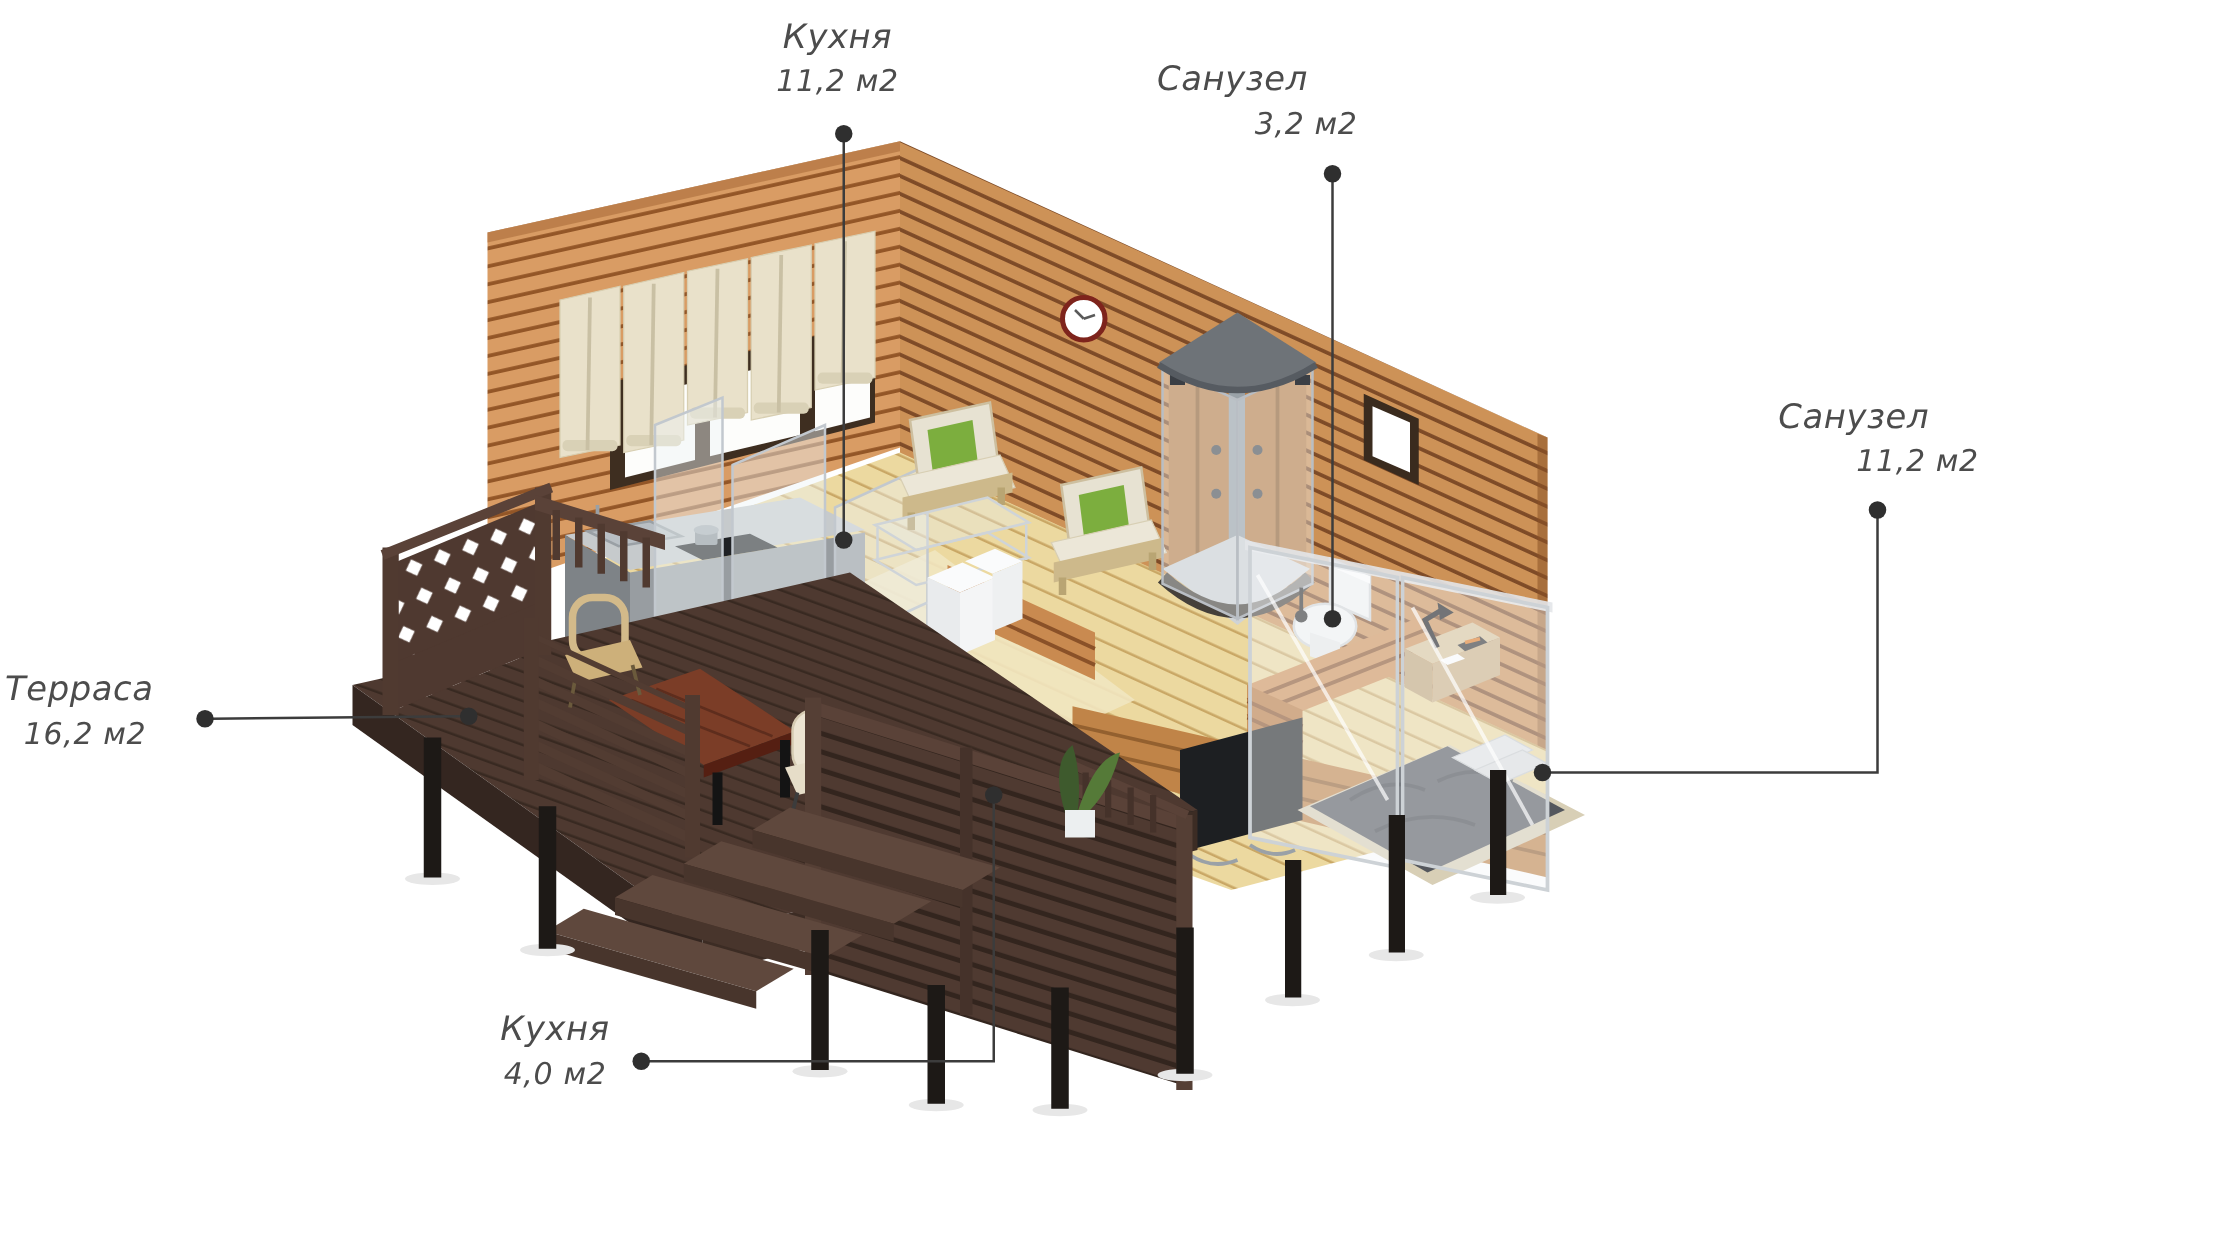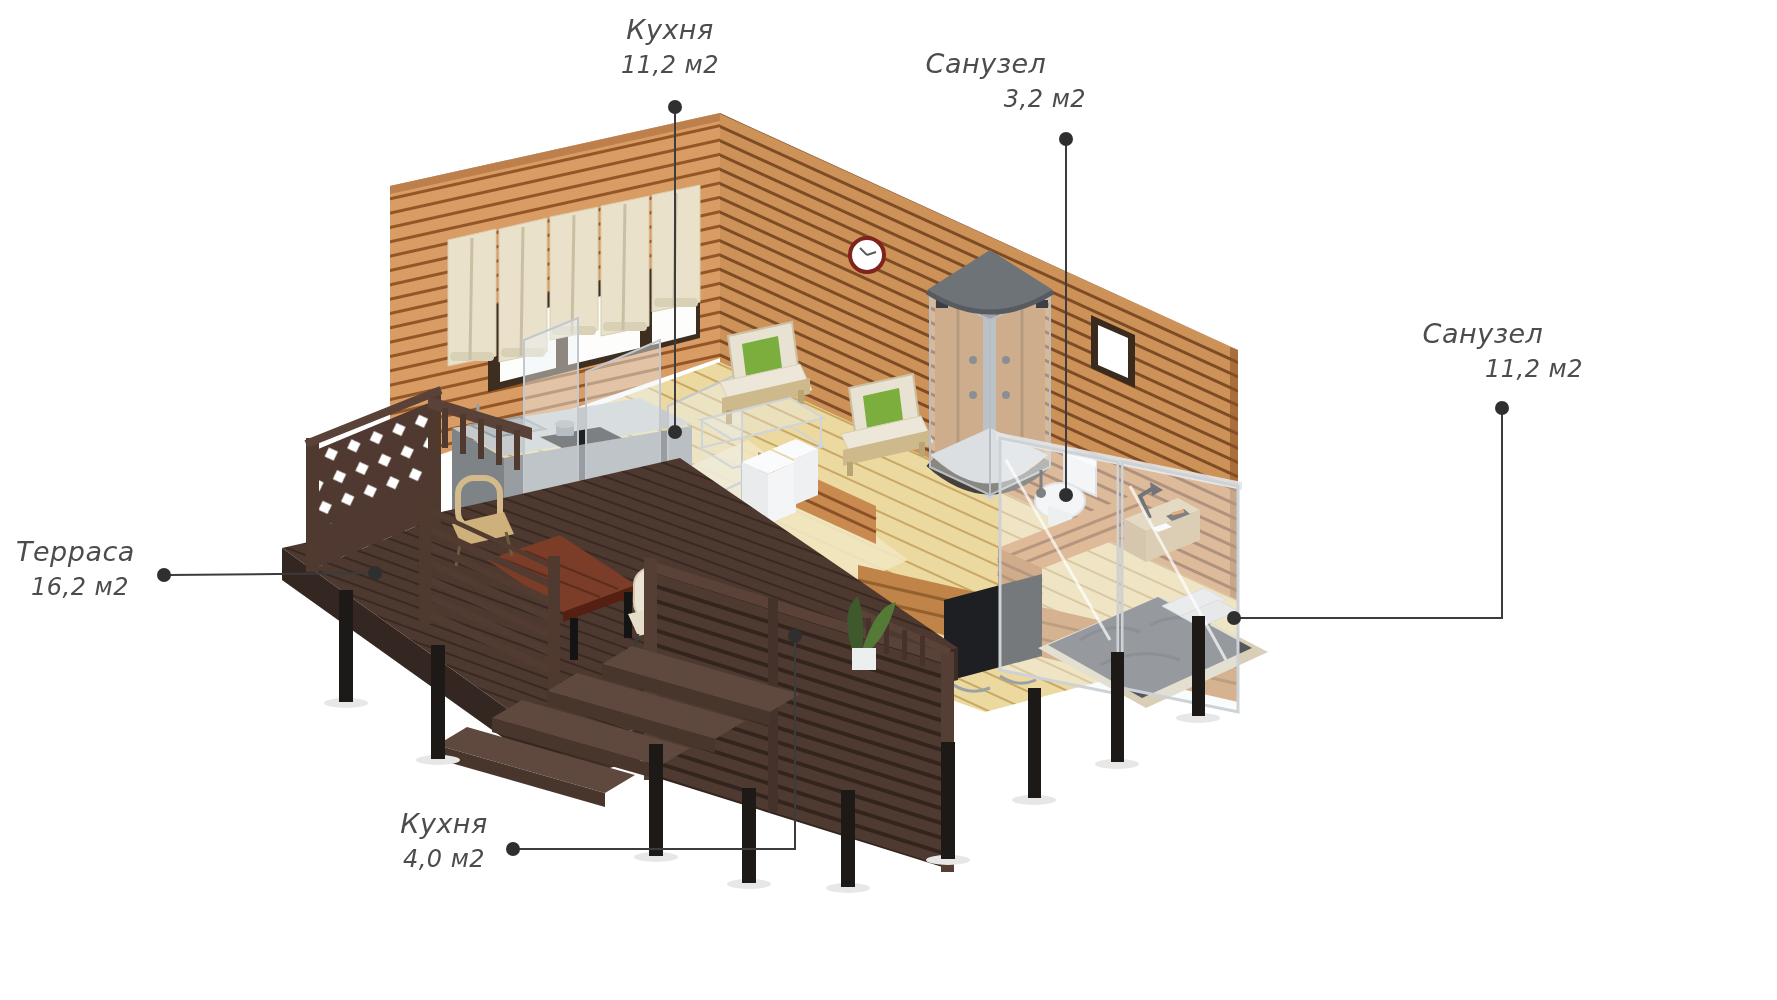--- a/index.html
+++ b/index.html
@@ -390,21 +390,21 @@
 <div class="room-label al-r" style="left:886px;top:48px;width:200px;">
   <p class="nm">Санузел</p>
   <p class="ar">3,2 м2</p>
 </div>
 
 <div class="room-label al-r" style="left:1383px;top:318px;width:200px;">
   <p class="nm">Санузел</p>
   <p class="ar">11,2 м2</p>
 </div>
 
-<div class="room-label al-r" style="left:16px;top:536px;width:113px;">
+<div class="room-label al-r" style="left:4px;top:536px;width:113px;">
   <p class="nm">Терраса</p>
   <p class="ar">16,2 м2</p>
 </div>
 
 <div class="room-label al-c" style="left:364px;top:808px;width:160px;">
   <p class="nm">Кухня</p>
   <p class="ar">4,0 м2</p>
 </div>
 
 </div>

